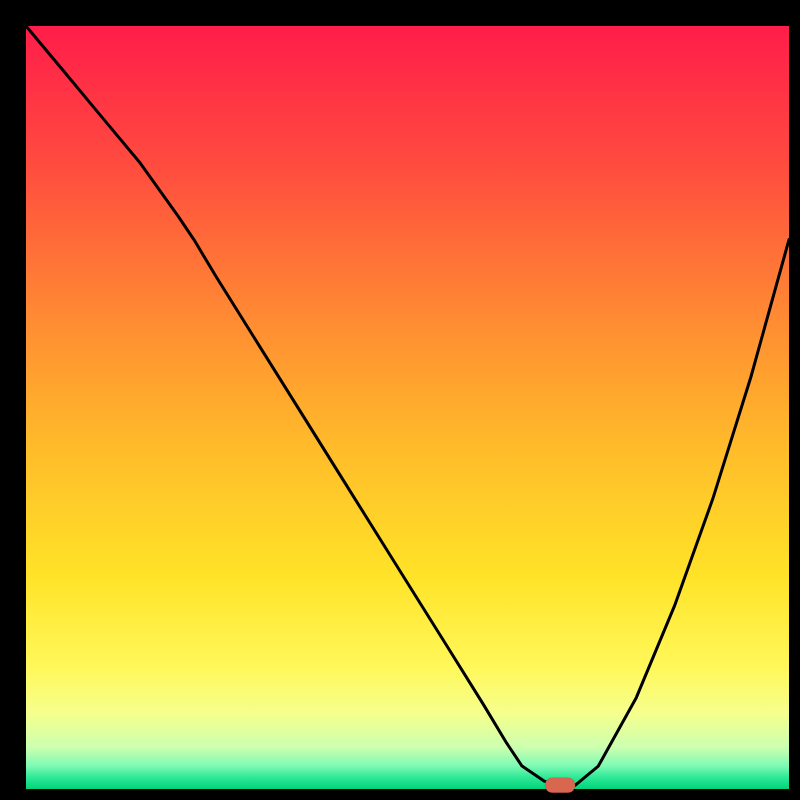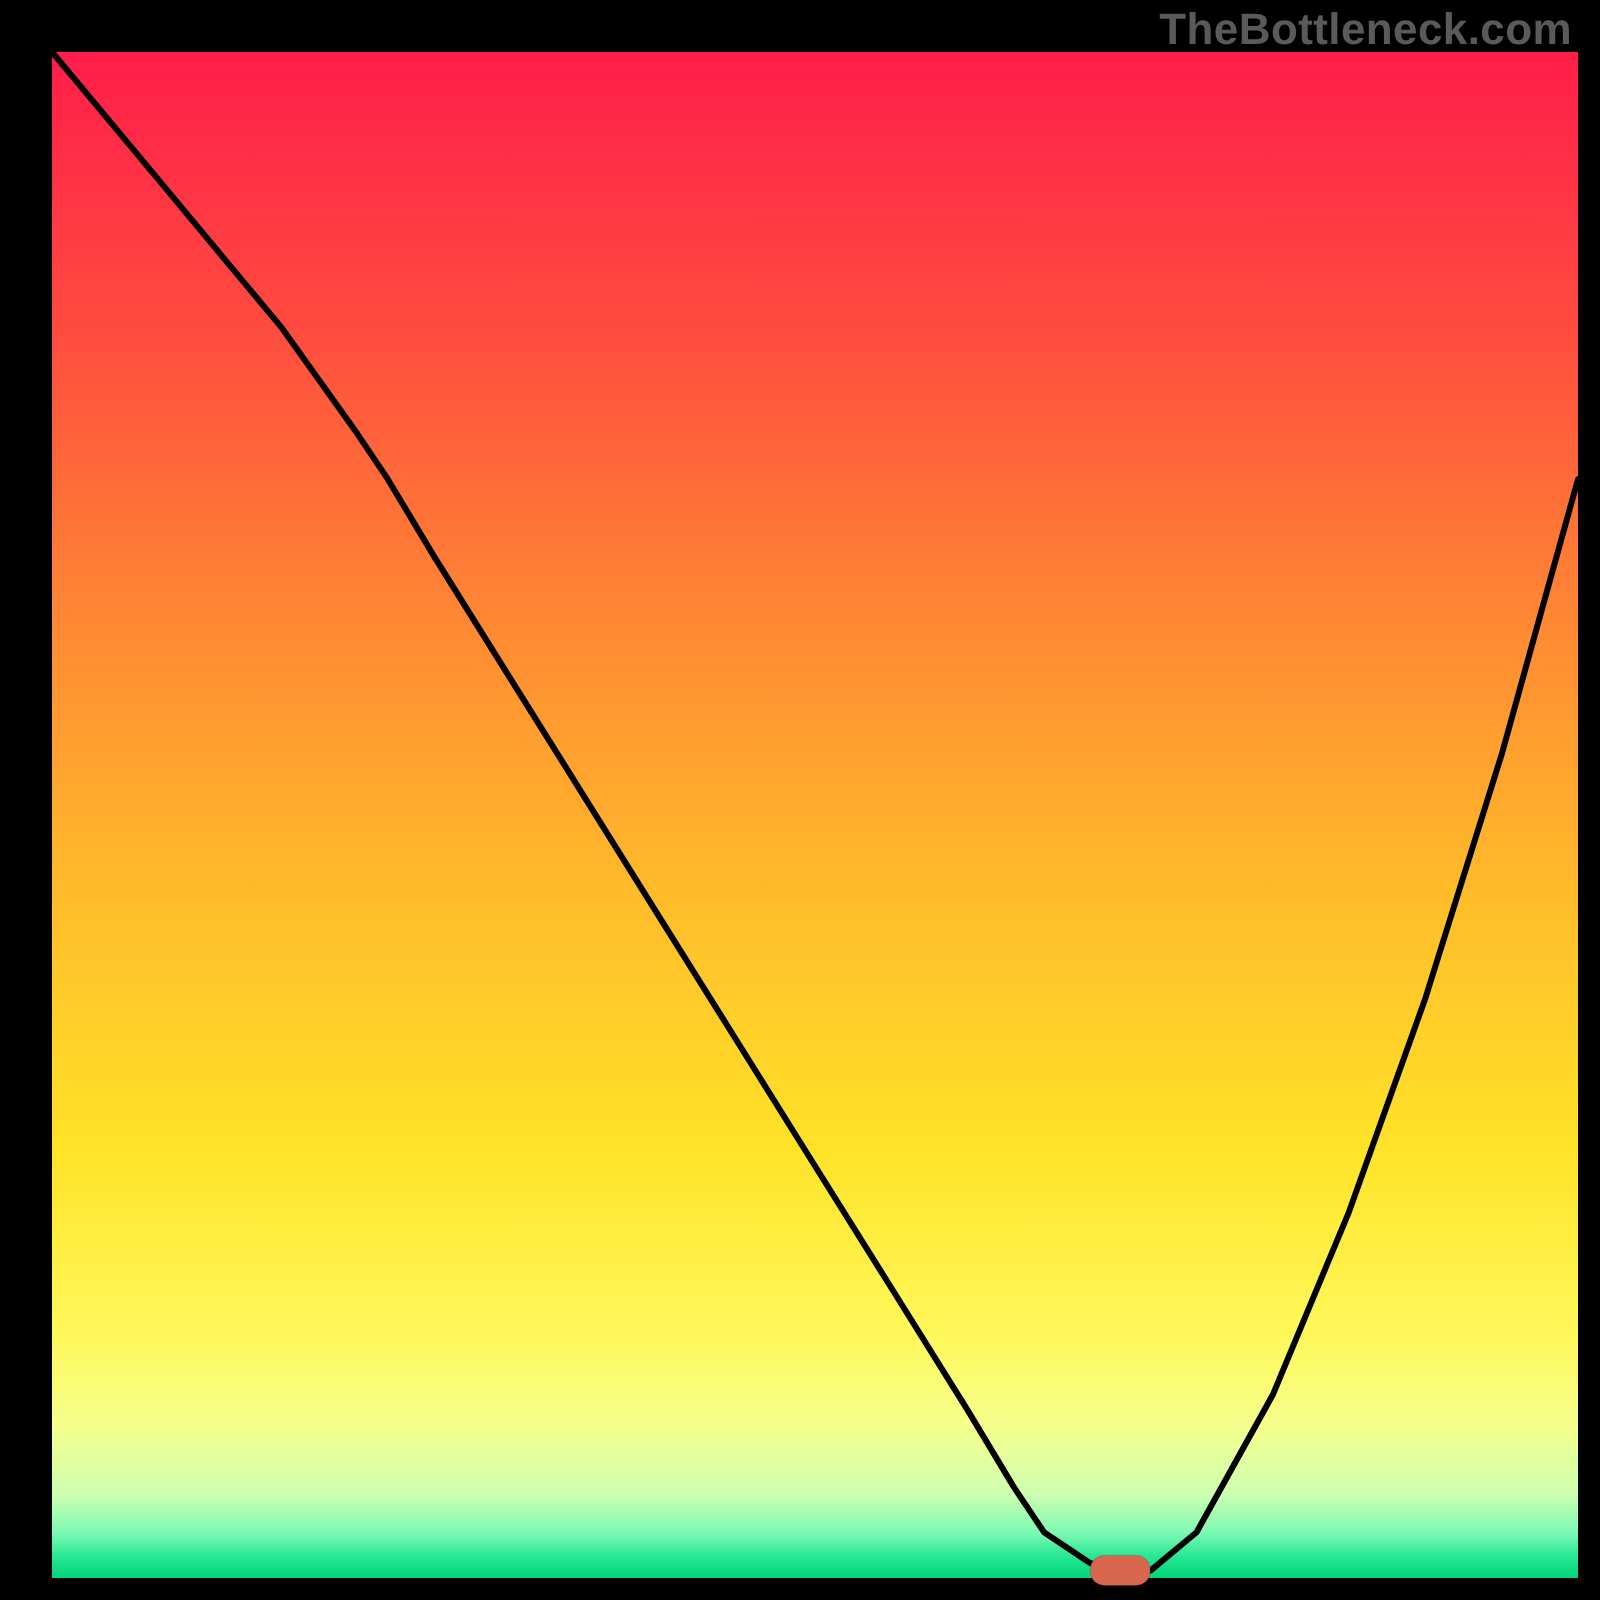--- a/index.html
+++ b/index.html
@@ -45,21 +45,20 @@
   .marker {
     fill: #d9664f;
     stroke: rgba(0,0,0,0.15);
     stroke-width: 0.5;
   }
 </style>
 </head>
 <body>
 
 <div class="stage">
-  <div class="watermark">TheBottleneck.com</div>
 
   <svg id="chart-svg" width="800" height="800">
     <defs>
       <linearGradient id="bg-grad" x1="0" y1="0" x2="0" y2="1">
           <stop offset="0.00%" stop-color="#ff1d4a"></stop>
           <stop offset="18.00%" stop-color="#ff4b3f"></stop>
           <stop offset="38.00%" stop-color="#ff8a33"></stop>
           <stop offset="55.00%" stop-color="#ffbb2a"></stop>
           <stop offset="72.00%" stop-color="#ffe328"></stop>
           <stop offset="84.00%" stop-color="#fff85a"></stop>

